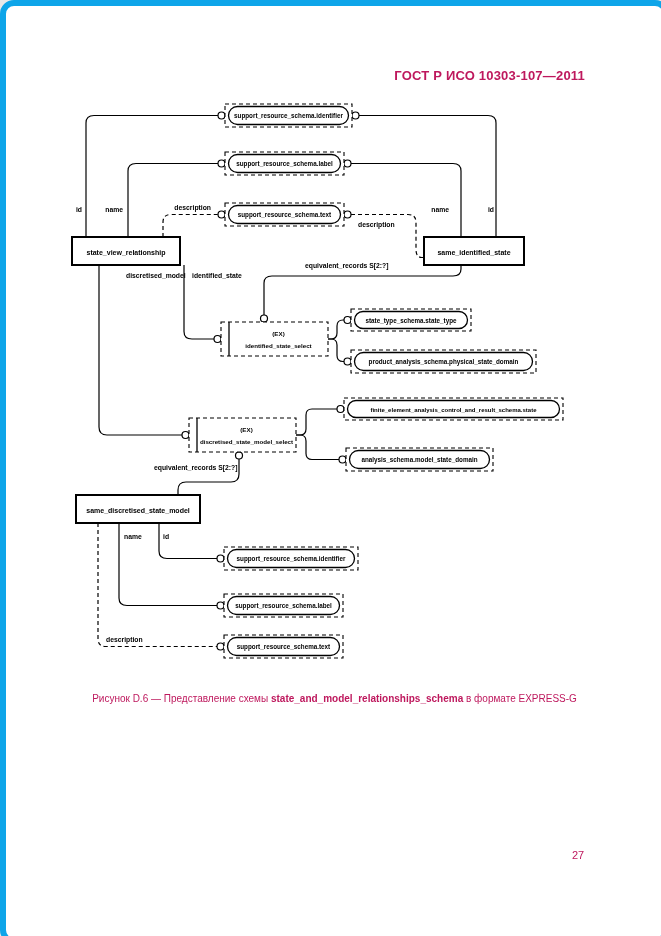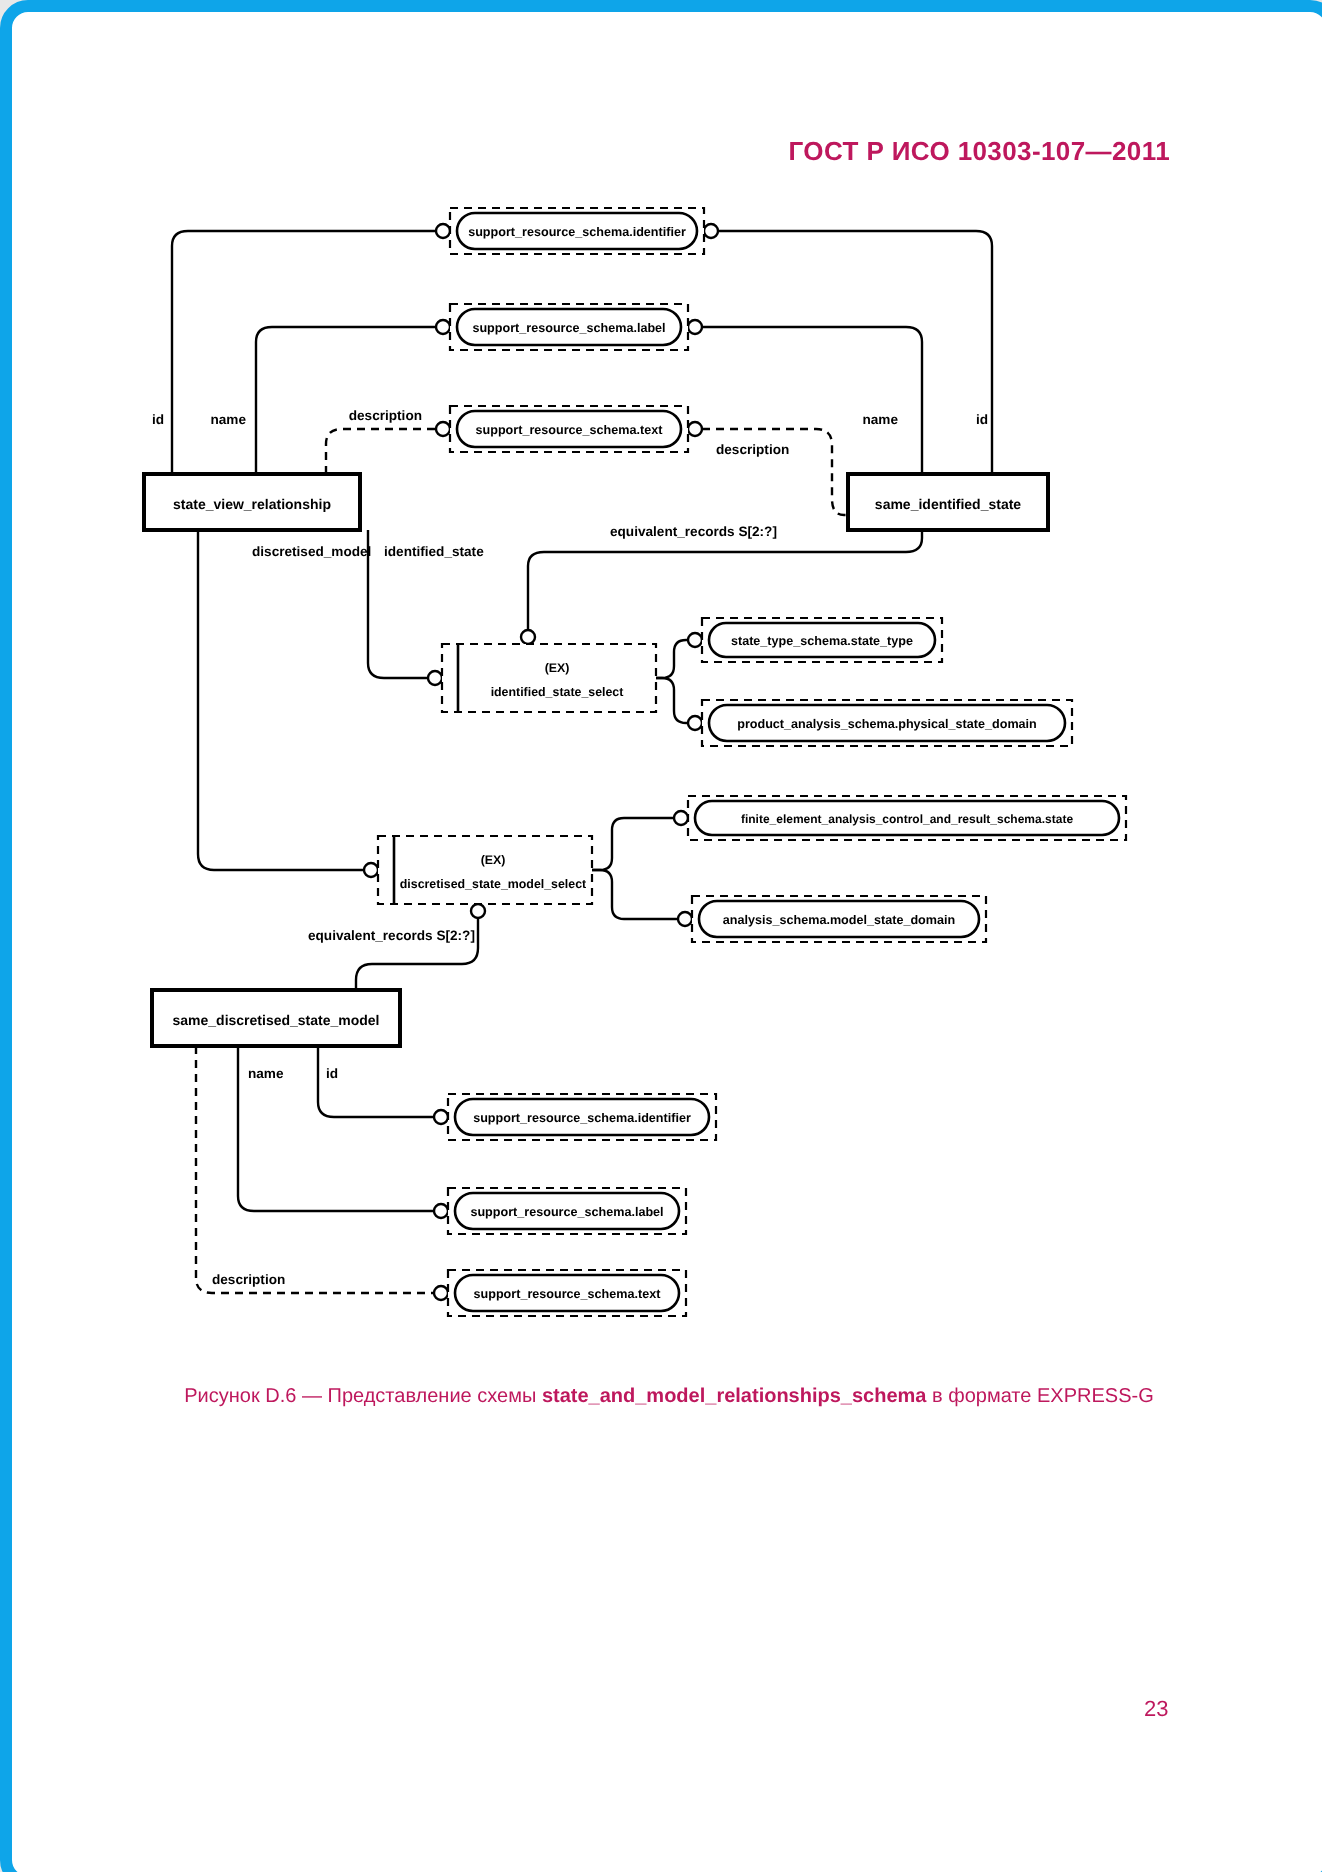--- a/index.html
+++ b/index.html
@@ -183,15 +183,15 @@
       <text class="t-edge" x="118" y="533">name</text>
       <text class="t-edge" x="157" y="533">id</text>
       <text class="t-edge" x="100" y="636">description</text>
     </g>
   </svg>
 
   <div class="caption">
     <div><span>Рисунок  D.6 — Представление схемы </span><b>state_and_model_relationships_schema</b><span> в формате EXPRESS-G</span></div>
   </div>
 
-  <div class="pageno">23</div>
+  <div class="pageno">27</div>
 
 </div>
 
 </body></html>

